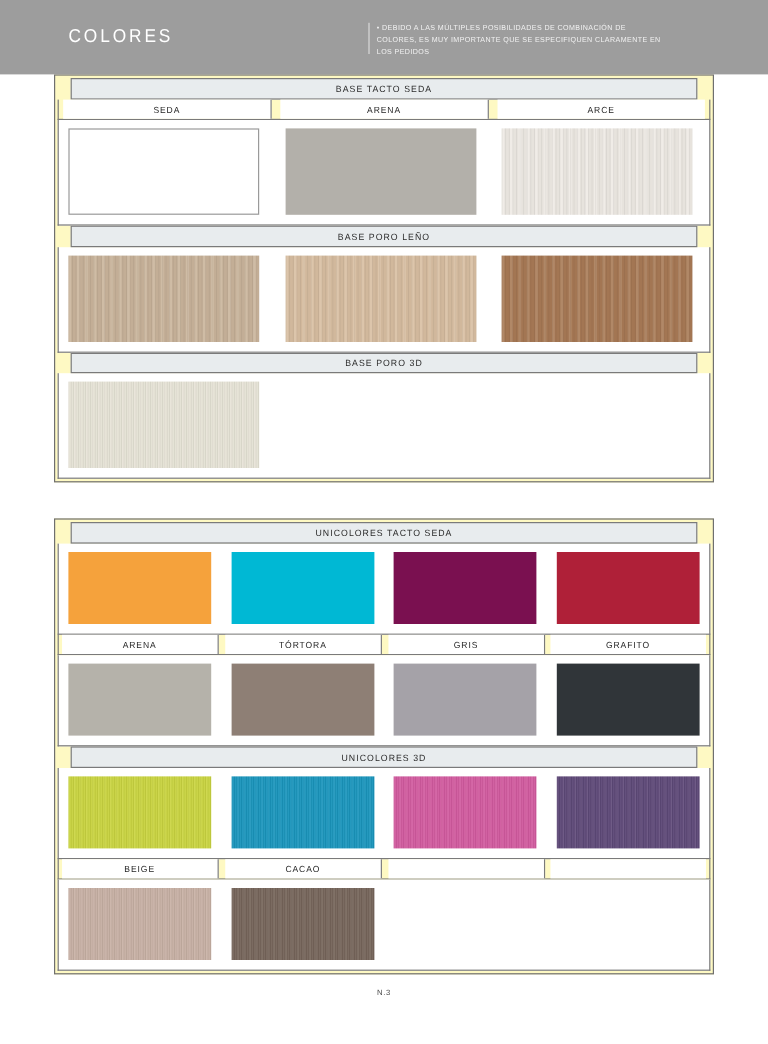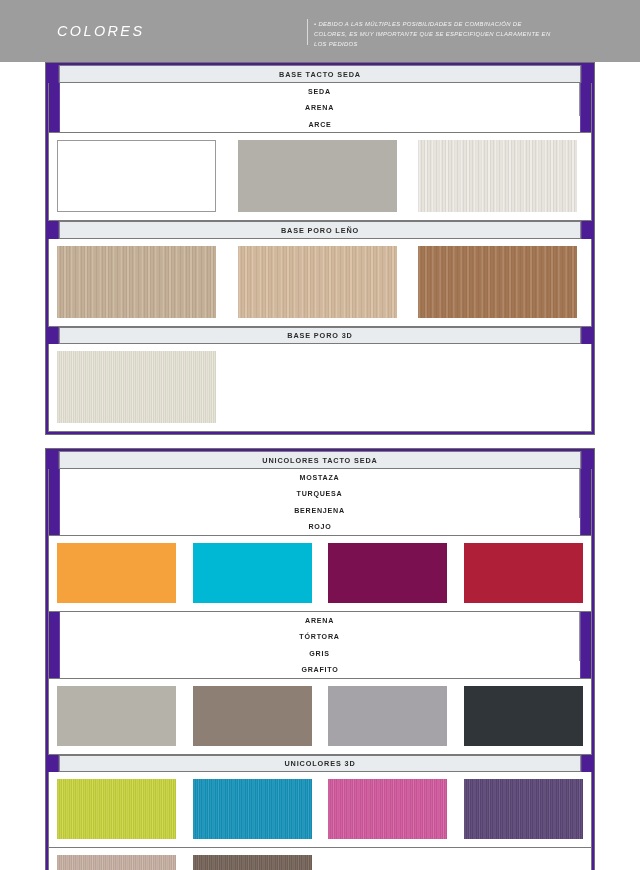--- a/index.html
+++ b/index.html
@@ -13,21 +13,20 @@
   }
 
   
   .header {
     position: relative;
     width: 640px;
     height: 62px;
     background: #9d9d9d;
     display: flex;
     align-items: center;
-    font-style: italic;
   }
   .header-title {
     margin-left: 57px;
     font-size: 15.5px;
     letter-spacing: 2.6px;
     color: #ffffff;
     font-weight: 400;
     font-stretch: condensed;
     transform: scaleX(0.93);
     transform-origin: left center;
@@ -54,40 +53,39 @@
     max-width: 250px;
     transform: scaleX(0.97);
     transform-origin: left top;
   }
 
   
   .sheet { padding: 0 45px; }
 
   .block {
     border: 1.6px solid #6f6f6f;
-    background: #4c1d95;
+    background: #fef9c3;
     padding: 2px;
-    font-weight: bold;
-  }
-  .block + .block { margin-top: 13px; }
+  }
+  .block + .block { margin-top: 30px; }
 
   
   .sec-title {
     border: 1px solid #7a7a7a;
     background: #e8ecee;
     text-align: center;
     font-size: 7.6px;
     letter-spacing: 0.9px;
     color: #2b2b2b;
     padding: 3.5px 0 3px;
     transform: scaleX(0.96);
   }
 
   
-  .name-row { display: flex; border: 1px solid #7a7a7a; border-top: none; flex-direction: column; }
+  .name-row { display: flex; border: 1px solid #7a7a7a; border-top: none; }
   .name-cell {
     flex: 1 1 0;
     text-align: center;
     font-size: 7.4px;
     letter-spacing: 0.8px;
     color: #1f1f1f;
     padding: 4px 0 3.5px;
     border-right: 1px solid #7a7a7a;
     background: #ffffff;
     transform: scaleX(0.96);
@@ -174,26 +172,20 @@
           <div class="swatch-cell">
             <div class="swatch tall empty" style="background:none;"></div>
           </div>
           <div class="swatch-cell">
             <div class="swatch tall empty" style="background:none;"></div>
           </div>
         </div>
       </div>
       <div class="block">
         <div class="sec-title">UNICOLORES TACTO SEDA</div>
-        <div class="name-row">
-          <div class="name-cell">MOSTAZA</div>
-          <div class="name-cell">TURQUESA</div>
-          <div class="name-cell">BERENJENA</div>
-          <div class="name-cell">ROJO</div>
-        </div>
         <div class="swatch-row">
           <div class="swatch-cell">
             <div class="swatch short" style="background:#f5a23c;"></div>
           </div>
           <div class="swatch-cell">
             <div class="swatch short" style="background:#00b8d4;"></div>
           </div>
           <div class="swatch-cell">
             <div class="swatch short" style="background:#7a1050;"></div>
           </div>
@@ -229,20 +221,26 @@
           <div class="swatch-cell">
             <div class="swatch short" style="background-image:repeating-linear-gradient(90deg, rgba(0,0,0,.06) 0 1px, rgba(255,255,255,.05) 1px 2px),repeating-linear-gradient(90deg, rgba(255,255,255,.07) 0 1px, rgba(0,0,0,.02) 1px 5px),linear-gradient(#1896be,#1896be);background-size:2px 100%,5px 100%,100% 100%;"></div>
           </div>
           <div class="swatch-cell">
             <div class="swatch short" style="background-image:repeating-linear-gradient(90deg, rgba(0,0,0,.06) 0 1px, rgba(255,255,255,.05) 1px 2px),repeating-linear-gradient(90deg, rgba(255,255,255,.07) 0 1px, rgba(0,0,0,.02) 1px 5px),linear-gradient(#d45ba0,#d45ba0);background-size:2px 100%,5px 100%,100% 100%;"></div>
           </div>
           <div class="swatch-cell">
             <div class="swatch short" style="background-image:repeating-linear-gradient(90deg, rgba(0,0,0,.06) 0 1px, rgba(255,255,255,.05) 1px 2px),repeating-linear-gradient(90deg, rgba(255,255,255,.07) 0 1px, rgba(0,0,0,.02) 1px 5px),linear-gradient(#5e4878,#5e4878);background-size:2px 100%,5px 100%,100% 100%;"></div>
           </div>
         </div>
+        <div class="name-row">
+          <div class="name-cell">BEIGE</div>
+          <div class="name-cell">CACAO</div>
+          <div class="name-cell"></div>
+          <div class="name-cell"></div>
+        </div>
         <div class="swatch-row">
           <div class="swatch-cell">
             <div class="swatch short" style="background-image:repeating-linear-gradient(90deg, rgba(0,0,0,.06) 0 1px, rgba(255,255,255,.05) 1px 2px),repeating-linear-gradient(90deg, rgba(255,255,255,.07) 0 1px, rgba(0,0,0,.02) 1px 5px),linear-gradient(#c9b1a5,#c9b1a5);background-size:2px 100%,5px 100%,100% 100%;"></div>
           </div>
           <div class="swatch-cell">
             <div class="swatch short" style="background-image:repeating-linear-gradient(90deg, rgba(0,0,0,.06) 0 1px, rgba(255,255,255,.05) 1px 2px),repeating-linear-gradient(90deg, rgba(255,255,255,.07) 0 1px, rgba(0,0,0,.02) 1px 5px),linear-gradient(#76655a,#76655a);background-size:2px 100%,5px 100%,100% 100%;"></div>
           </div>
           <div class="swatch-cell">
             <div class="swatch short empty" style="background:none;"></div>
           </div>

